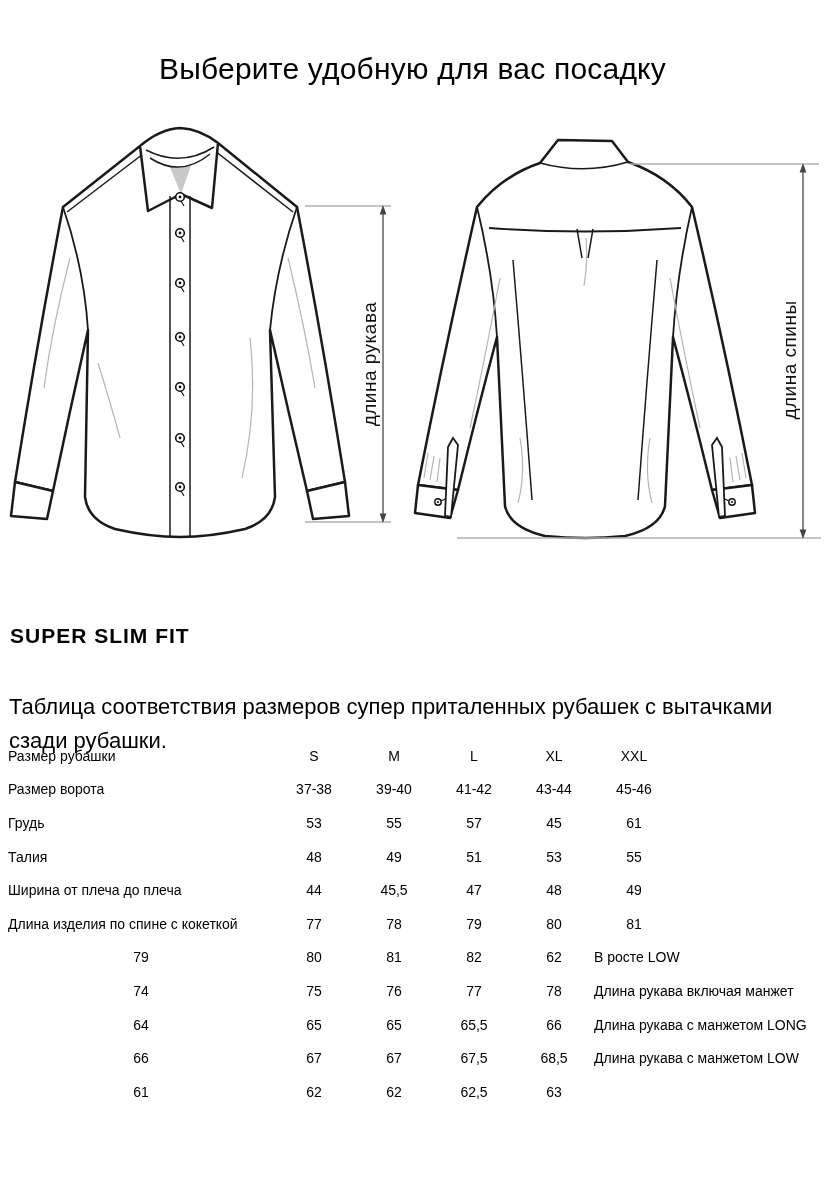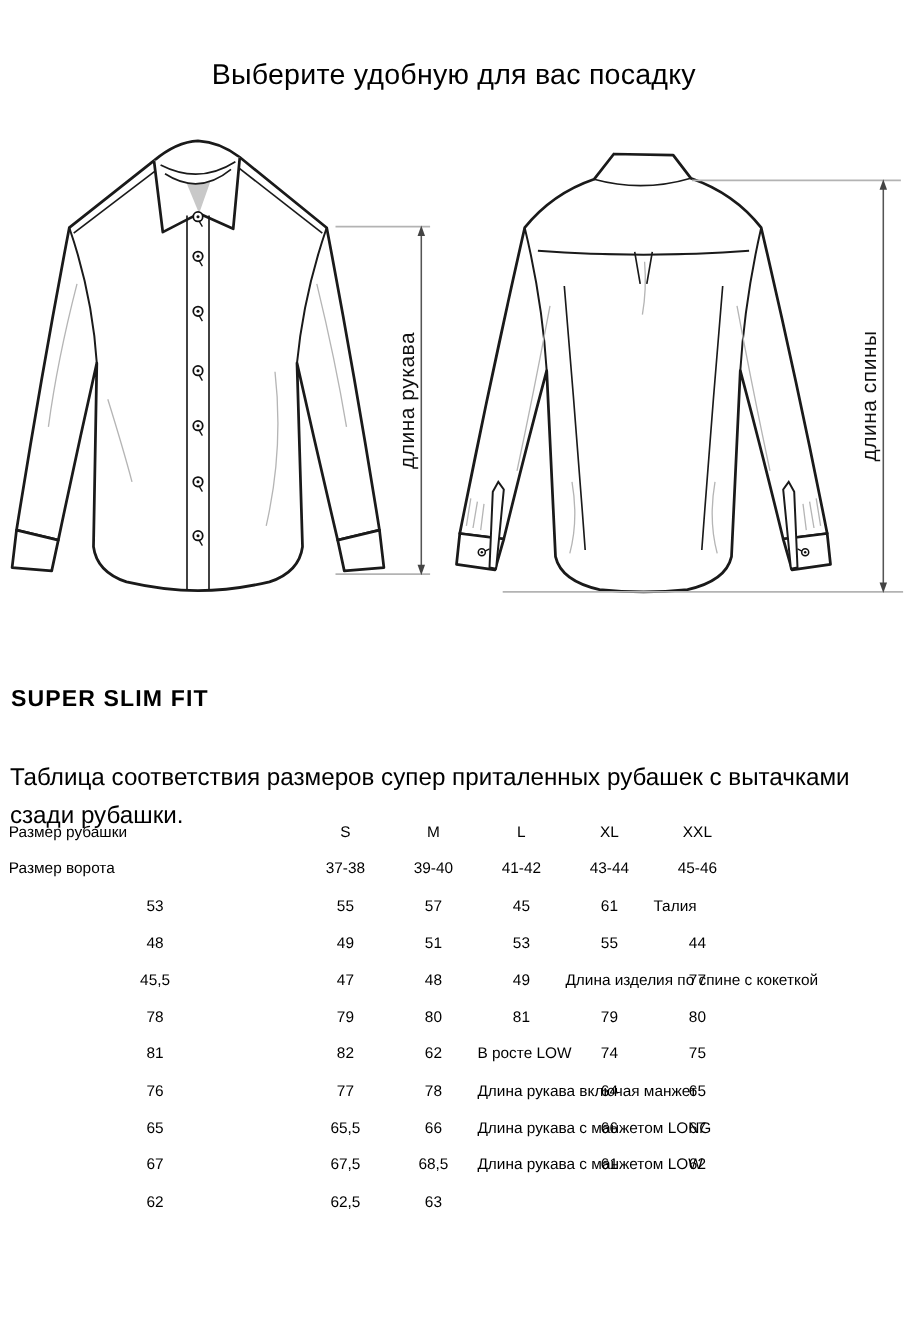--- a/index.html
+++ b/index.html
@@ -1,19 +1,19 @@
 <!DOCTYPE html>
 <html><head>
 <meta charset="utf-8">
 <style>
   html,body{margin:0;padding:0;background:#fff;}
   .page{position:relative;width:825px;height:1200px;background:#ffffff;overflow:hidden;
         font-family:"Liberation Sans","DejaVu Sans",sans-serif;color:#000;}
   .title{position:absolute;top:52px;left:0;width:825px;text-align:center;
-         font-size:26px;font-weight:400;letter-spacing:0.2px;}
+         font-size:30px;font-weight:400;letter-spacing:0.2px;}
   .figure{position:absolute;top:108px;left:0;width:825px;height:460px;}
   .heading{position:absolute;top:624px;left:10px;font-size:21px;font-weight:700;letter-spacing:1px;text-align:right;}
   .desc{position:absolute;top:650px;left:9px;width:800px;font-size:22px;line-height:34px;font-weight:400;margin-top:40px;}
   .size-table{position:absolute;top:739px;left:8px;display:grid;
               grid-template-columns:266px repeat(5,80px);grid-auto-rows:33.6px;font-size:14px;}
   .size-table .label{display:flex;align-items:center;white-space:nowrap;overflow:visible;}
   .size-table .val{display:flex;align-items:center;justify-content:center;white-space:nowrap;}
   svg .outline{fill:#ffffff;stroke:#1a1a1a;stroke-width:2.5;stroke-linejoin:round;}
   svg .seam{fill:none;stroke:#1a1a1a;stroke-width:1.5;}
   svg .seam2{fill:none;stroke:#1a1a1a;stroke-width:1.8;}
@@ -203,33 +203,35 @@
     <div class="val">XL</div>
     <div class="val">XXL</div>
 
     <div class="label">Размер ворота</div>
     <div class="val">37-38</div>
     <div class="val">39-40</div>
     <div class="val">41-42</div>
     <div class="val">43-44</div>
     <div class="val">45-46</div>
 
+    <div class="label">Грудь</div>
     <div class="val">53</div>
     <div class="val">55</div>
     <div class="val">57</div>
     <div class="val">45</div>
     <div class="val">61</div>
 
     <div class="label">Талия</div>
     <div class="val">48</div>
     <div class="val">49</div>
     <div class="val">51</div>
     <div class="val">53</div>
     <div class="val">55</div>
 
+    <div class="label">Ширина от плеча до плеча</div>
     <div class="val">44</div>
     <div class="val">45,5</div>
     <div class="val">47</div>
     <div class="val">48</div>
     <div class="val">49</div>
 
     <div class="label">Длина изделия по спине с кокеткой</div>
     <div class="val">77</div>
     <div class="val">78</div>
     <div class="val">79</div>

